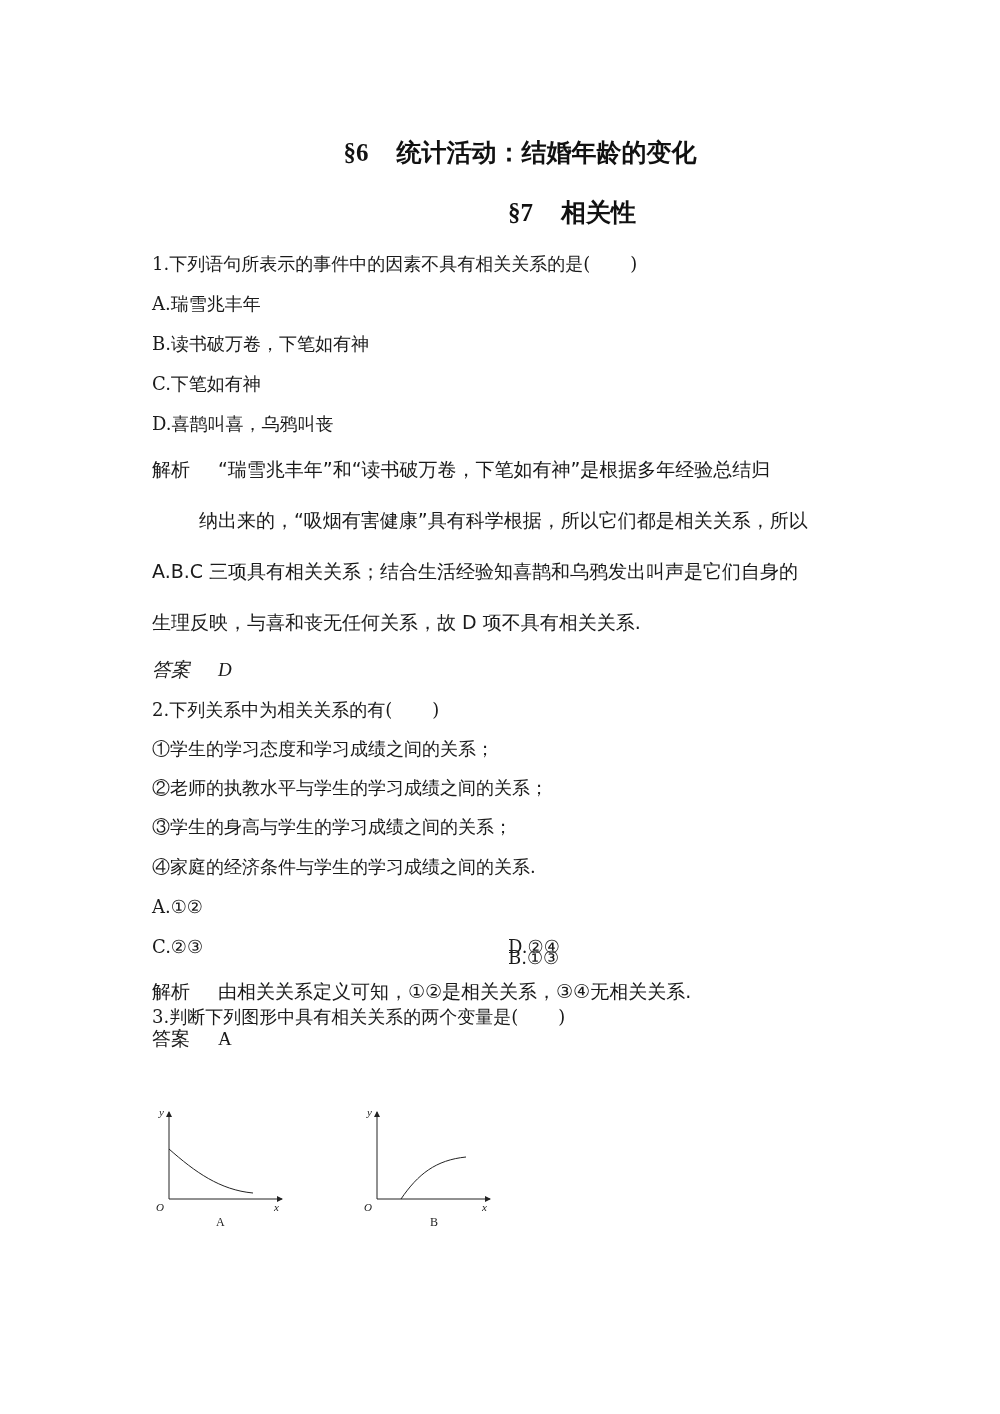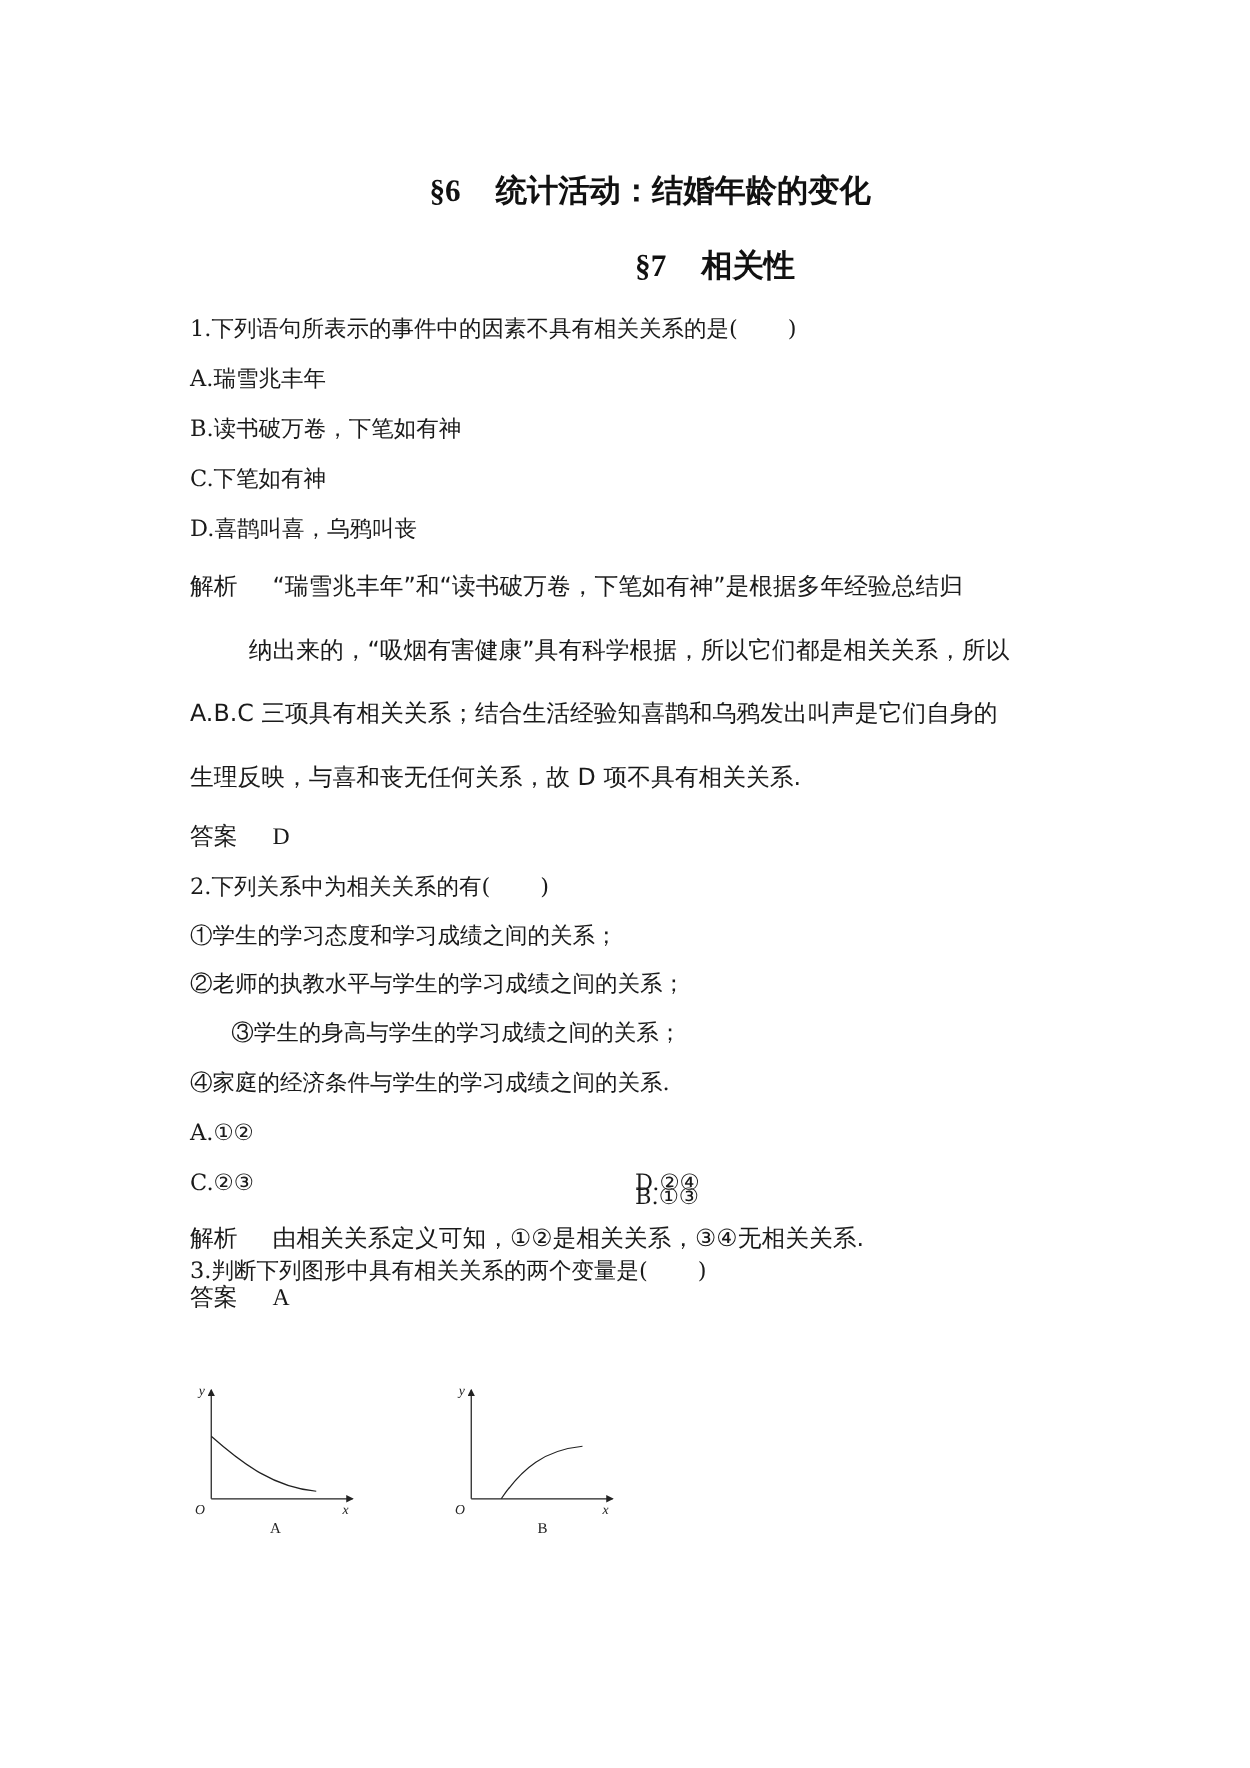--- a/index.html
+++ b/index.html
@@ -62,30 +62,30 @@
 </div>
 <div class="abs line sans" style="top:508px;margin-left:47px;">
   <span>纳出来的，“吸烟有害健康”具有科学根据，所以它们都是相关关系，所以</span>
 </div>
 <div class="abs line sans" style="top:559px;">
   <span>A.B.C 三项具有相关关系；结合生活经验知喜鹊和乌鸦发出叫声是它们自身的</span>
 </div>
 <div class="abs line sans" style="top:610px;">
   <span>生理反映，与喜和丧无任何关系，故 D 项不具有相关关系.</span>
 </div>
-<div class="abs line sans" style="top:657px;">
+<div class="abs line sans" style="top:657px;font-style:italic;">
   <span>答案</span><span class="gap"></span><span class="answer-val">D</span>
 </div>
 
 <div class="abs line serif" style="top:698px;">
   <span>2.下列关系中为相关关系的有(</span><span class="paren"></span><span>)</span>
 </div>
 <div class="abs line serif" style="top:737px;">①学生的学习态度和学习成绩之间的关系；</div>
 <div class="abs line serif" style="top:776px;">②老师的执教水平与学生的学习成绩之间的关系；</div>
-<div class="abs line serif" style="top:815px;margin-left:33px;">③学生的身高与学生的学习成绩之间的关系；</div>
+<div class="abs line serif" style="top:815px;">③学生的身高与学生的学习成绩之间的关系；</div>
 <div class="abs line serif" style="top:855px;">④家庭的经济条件与学生的学习成绩之间的关系.</div>
 
 <div class="abs line serif" style="top:895px;">
   <span>A.</span><span>①②</span>
 </div>
 <div class="abs line serif" style="top:946px; left:508px;">
   <span>B.</span><span>①③</span>
 </div>
 <div class="abs line serif" style="top:935px;">
   <span>C.</span><span>②③</span>

